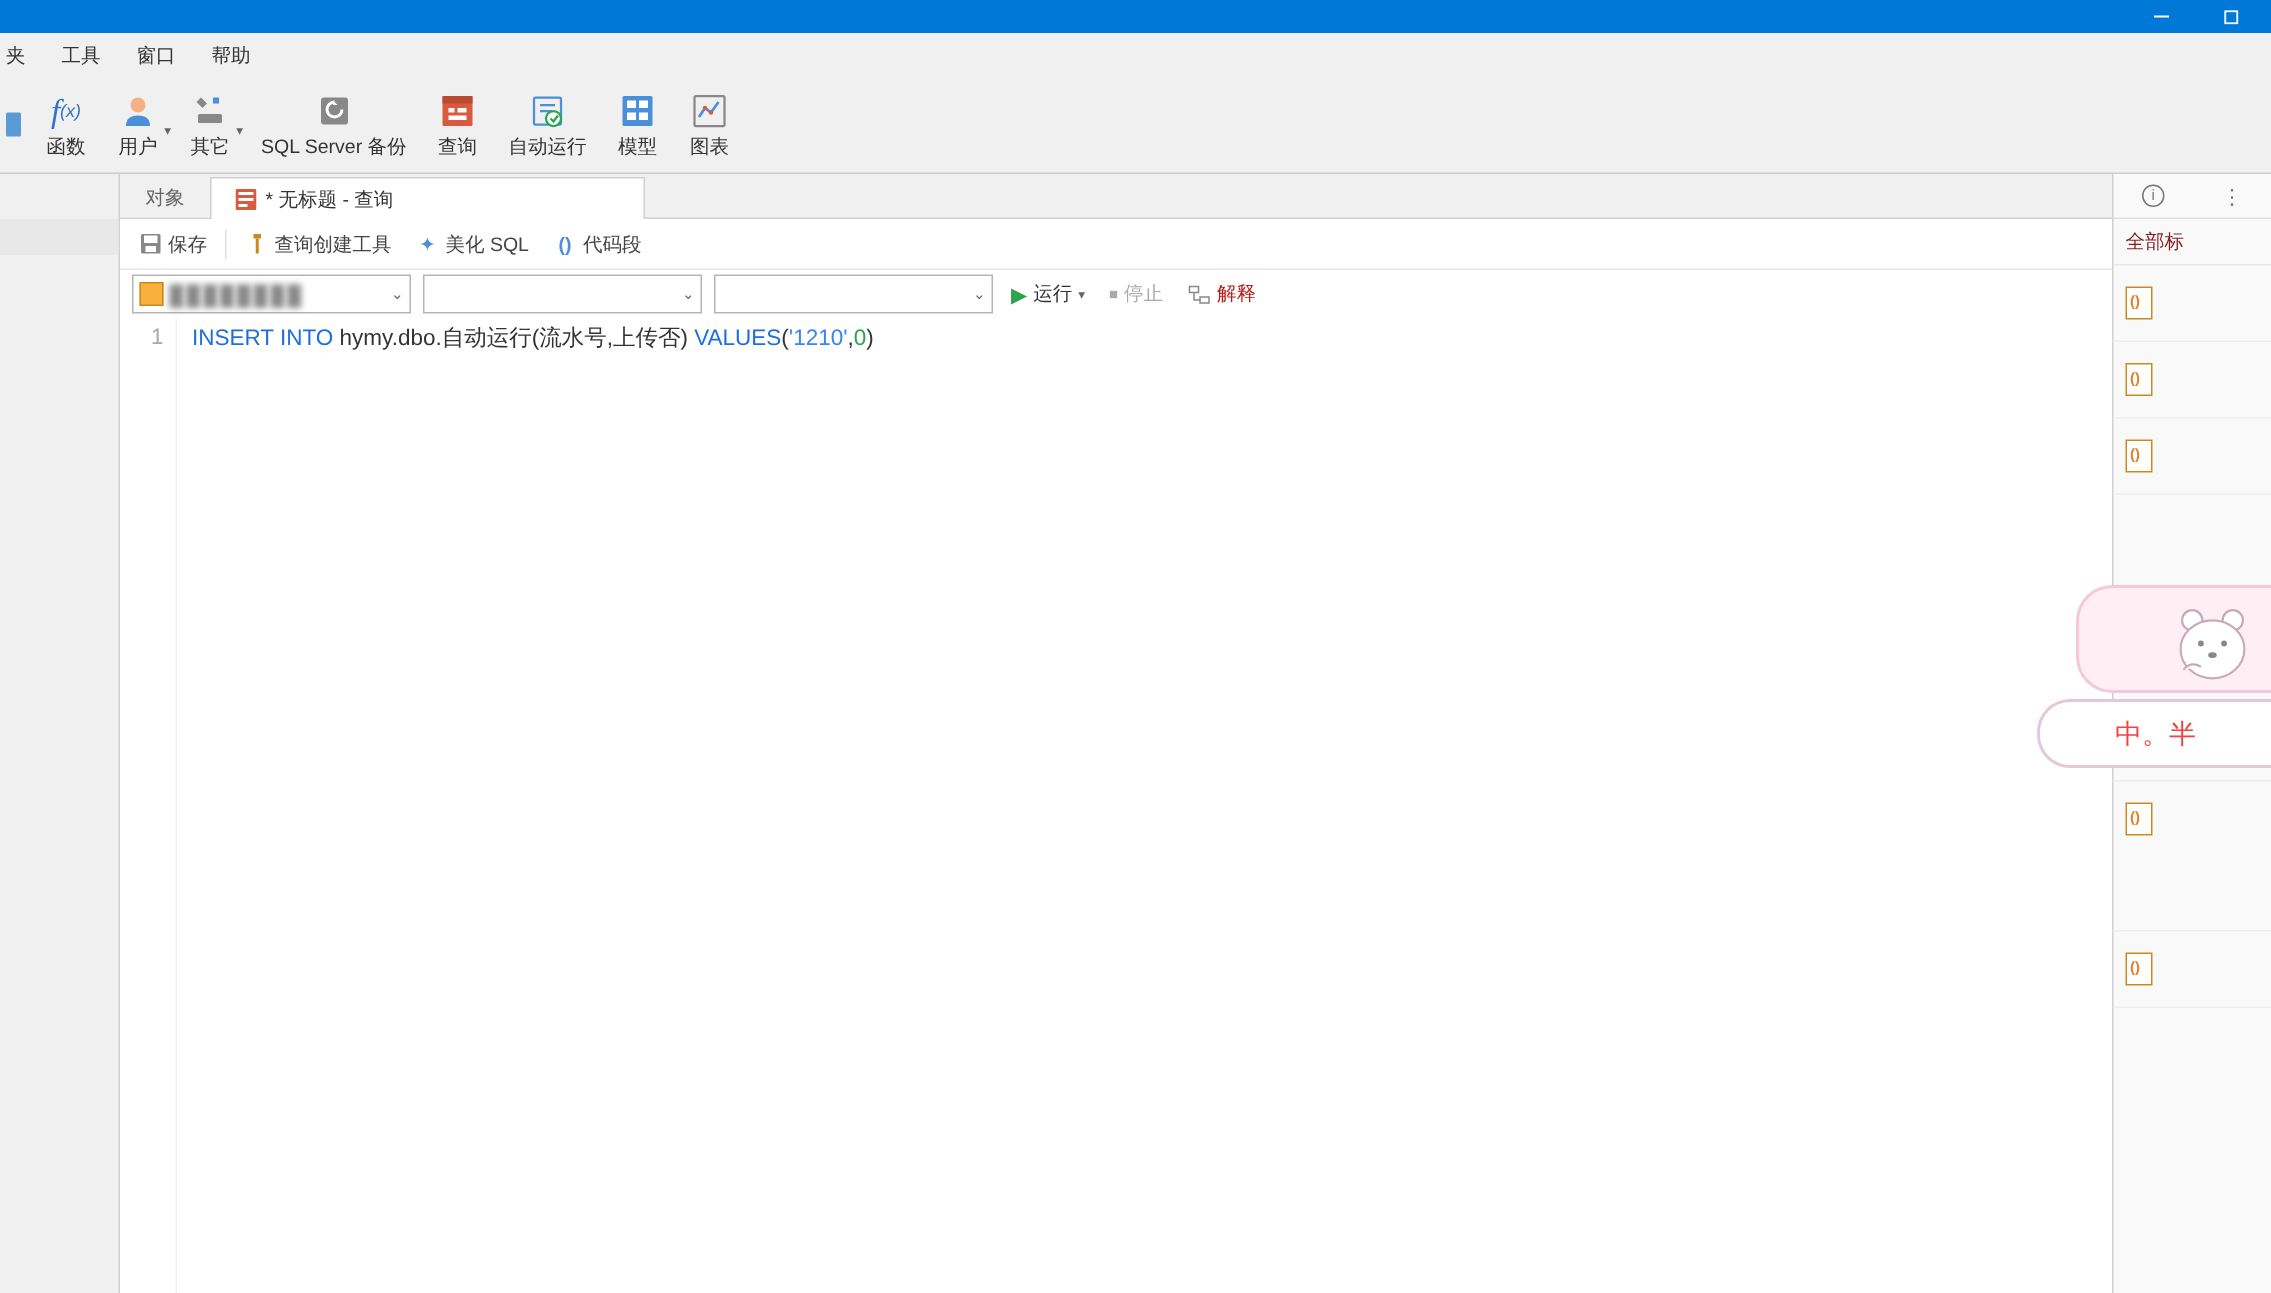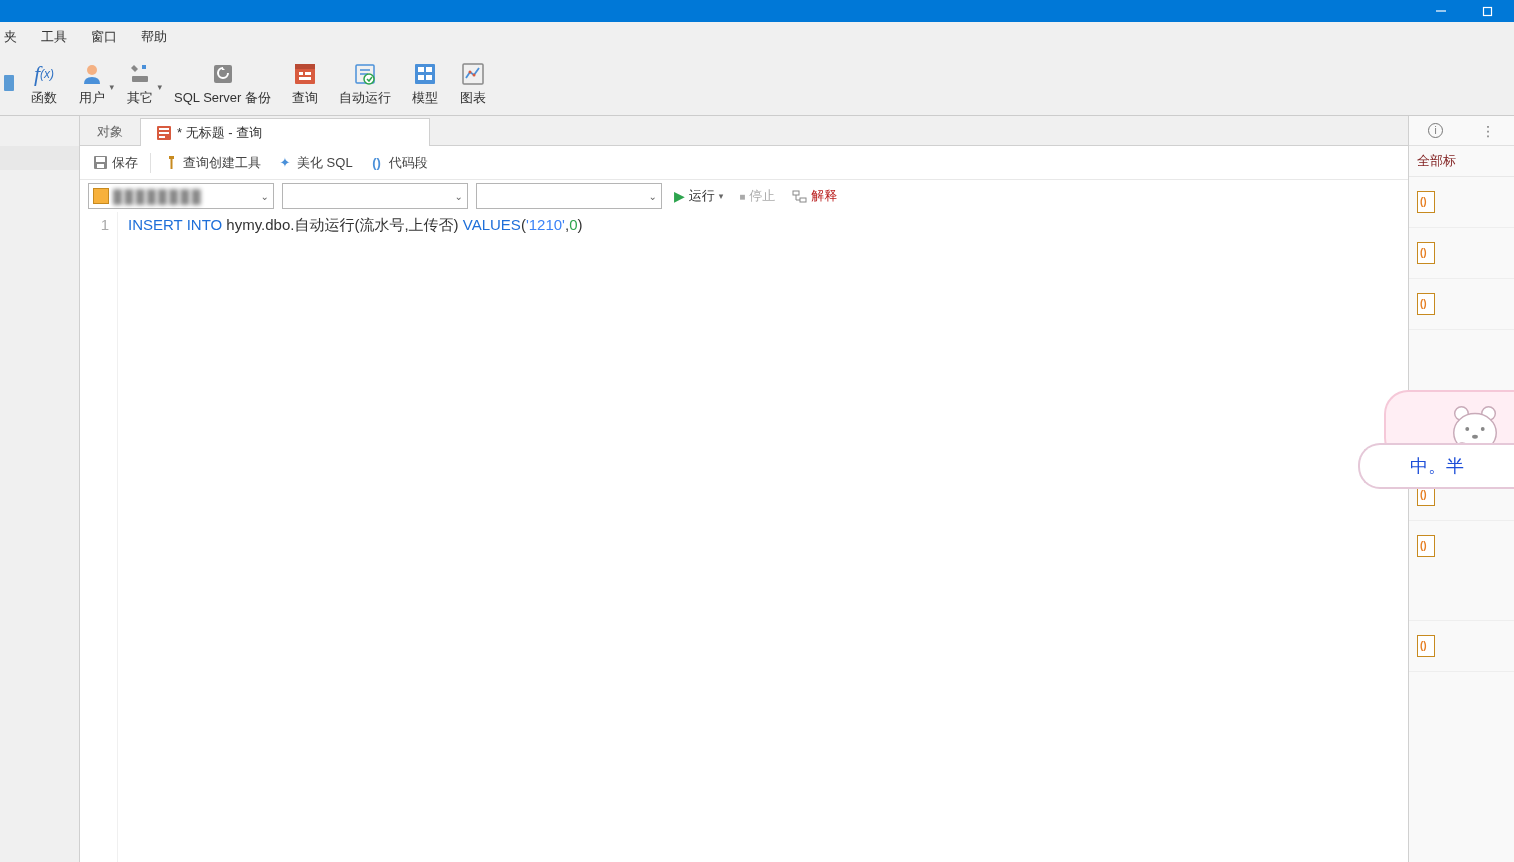--- a/index.html
+++ b/index.html
@@ -60,21 +60,21 @@
 
 .right-panel { width: 106px; background: #f9f9f9; border-left: 1px solid #d0d0d0; display: flex; flex-direction: column; }
 .right-header { height: 30px; display: flex; align-items: center; justify-content: space-around; border-bottom: 1px solid #e0e0e0; font-size: 13px; color: #555; }
 .right-title { padding: 6px 8px; font-size: 13px; color: #7f1d1d; border-bottom: 1px solid #e8e8e8; }
 .right-item { padding: 14px 8px; border-bottom: 1px solid #eee; display: flex; align-items: center; gap: 6px; }
 .right-item .doc-icon { width: 18px; height: 22px; border: 1px solid #c78a1f; background: #fff; position: relative; }
 .right-item .doc-icon::after { content: "()"; position: absolute; top: 4px; left: 2px; font-size: 10px; color: #e67e22; font-weight: bold; }
 
 .mascot { position: absolute; right: 0; top: 390px; width: 156px; height: 118px; pointer-events: none; }
 .mascot-top { position: absolute; right: 0; top: 0; width: 130px; height: 72px; background: #ffeef4; border: 2px solid #f5c8d8; border-radius: 24px 0 0 24px; border-right: none; }
-.mascot-bot { position: absolute; right: 0; top: 53px; width: 156px; height: 46px; background: #fff; border: 2px solid #e5c8d8; border-radius: 22px 0 0 22px; border-right: none; display: flex; align-items: center; justify-content: center; font-size: 18px; color: #1d4ed8; font-weight: 500; }
+.mascot-bot { position: absolute; right: 0; top: 76px; width: 156px; height: 46px; background: #fff; border: 2px solid #e5c8d8; border-radius: 22px 0 0 22px; border-right: none; display: flex; align-items: center; justify-content: center; font-size: 18px; color: #ef4444; font-weight: 500; }
 .bear { position: absolute; right: 10px; top: 8px; width: 58px; height: 58px; }
 </style>
 </head>
 <body>
 
 <div class="title-bar">
   <div class="win-btn">
     <svg width="12" height="12" viewBox="0 0 12 12">
         <line x1="1" y1="6" x2="11" y2="6" stroke-width="1.2"></line>
       </svg>

